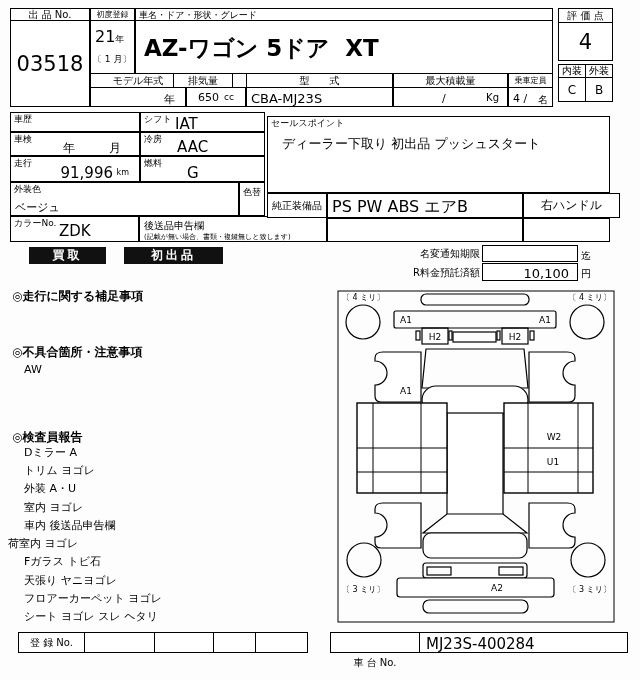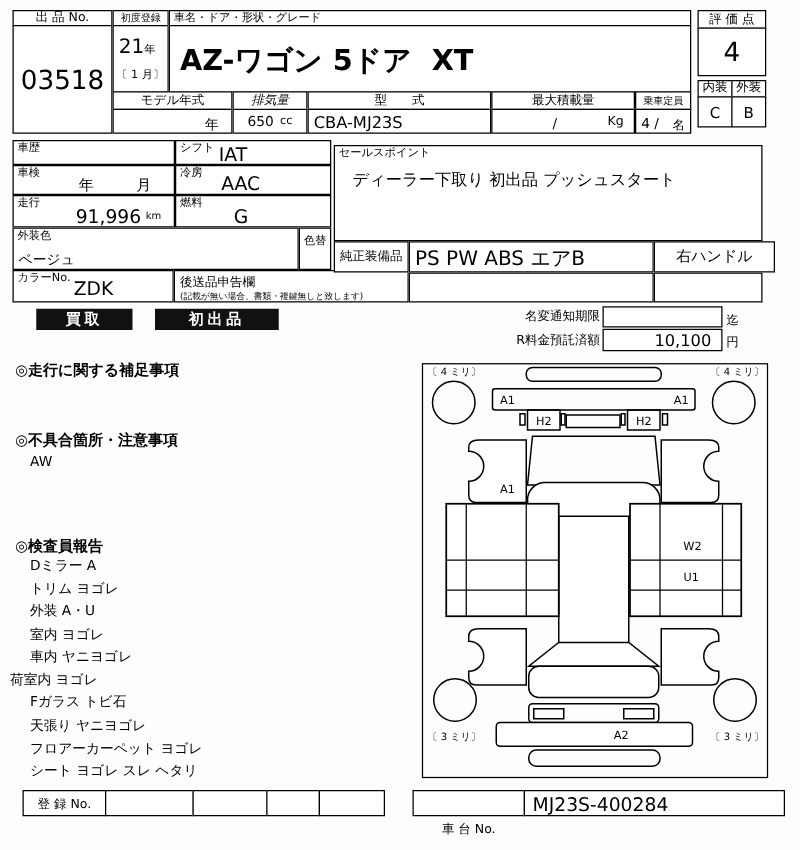--- a/index.html
+++ b/index.html
@@ -42,21 +42,21 @@
   <div class="cell" style="left:135px;top:8px;width:418px;height:13px;">
     <span class="toplbl" style="top:2px;">車名・ドア・形状・グレード</span>
   </div>
   <div class="cell" style="left:135px;top:20px;width:418px;height:54px;">
     <div style="position:absolute;left:8px;top:12px;font-size:23px;font-weight:bold;white-space:pre;">AZ-ワゴン 5ドア  XT</div>
   </div>
 
   <div class="cell c" style="left:90px;top:73px;width:96px;height:15px;">
     <span class="lbl">モデル年式</span>
   </div>
-  <div class="cell c" style="left:186px;top:73px;width:60px;height:16px;font-style:italic;">
+  <div class="cell c" style="left:173px;top:73px;width:60px;height:16px;">
     <span class="lbl">排気量</span>
   </div>
   <div class="cell c" style="left:246px;top:73px;width:147px;height:15px;">
     <span class="lbl">型　　式</span>
   </div>
   <div class="cell c" style="left:393px;top:73px;width:115px;height:15px;">
     <span class="lbl">最大積載量</span>
   </div>
   <div class="cell c" style="left:508px;top:73px;width:45px;height:15px;">
     <span class="lbl" style="font-size:8px;">乗車定員</span>
@@ -178,21 +178,21 @@
 
   <div class="ttl" style="left:12px;top:290px;">◎走行に関する補足事項</div>
   <div class="ttl" style="left:12px;top:346px;">◎不具合箇所・注意事項</div>
   <div class="item" style="left:24px;top:364px;">AW</div>
 
   <div class="ttl" style="left:12px;top:431px;">◎検査員報告</div>
   <div class="item" style="left:24px;top:447px;">Dミラー A</div>
   <div class="item" style="left:24px;top:465px;">トリム ヨゴレ</div>
   <div class="item" style="left:24px;top:483px;">外装 A・U</div>
   <div class="item" style="left:24px;top:502px;">室内 ヨゴレ</div>
-  <div class="item" style="left:24px;top:520px;">車内 ヤニヨゴレ</div>
+  <div class="item" style="left:24px;top:520px;">車内 後送品申告欄</div>
   <div class="item" style="left:8px;top:538px;">荷室内 ヨゴレ</div>
   <div class="item" style="left:24px;top:556px;">Fガラス トビ石</div>
   <div class="item" style="left:24px;top:575px;">天張り ヤニヨゴレ</div>
   <div class="item" style="left:24px;top:593px;">フロアーカーペット ヨゴレ</div>
   <div class="item" style="left:24px;top:611px;">シート ヨゴレ スレ ヘタリ</div>
 
   <svg class="abs" style="left:330px;top:283px;" width="302" height="345" viewBox="0 0 302 345">
     <g fill="none" stroke="#000" stroke-width="1.2">
 
       <rect x="8" y="8" width="276" height="331" stroke-width="1"></rect>

